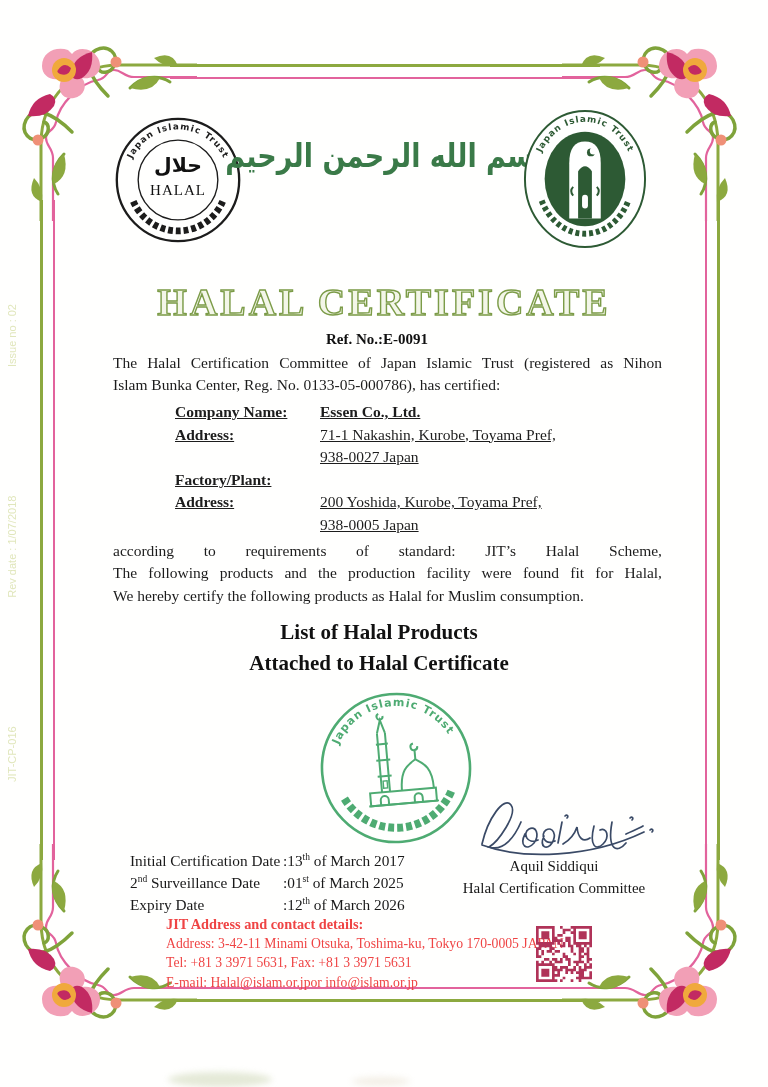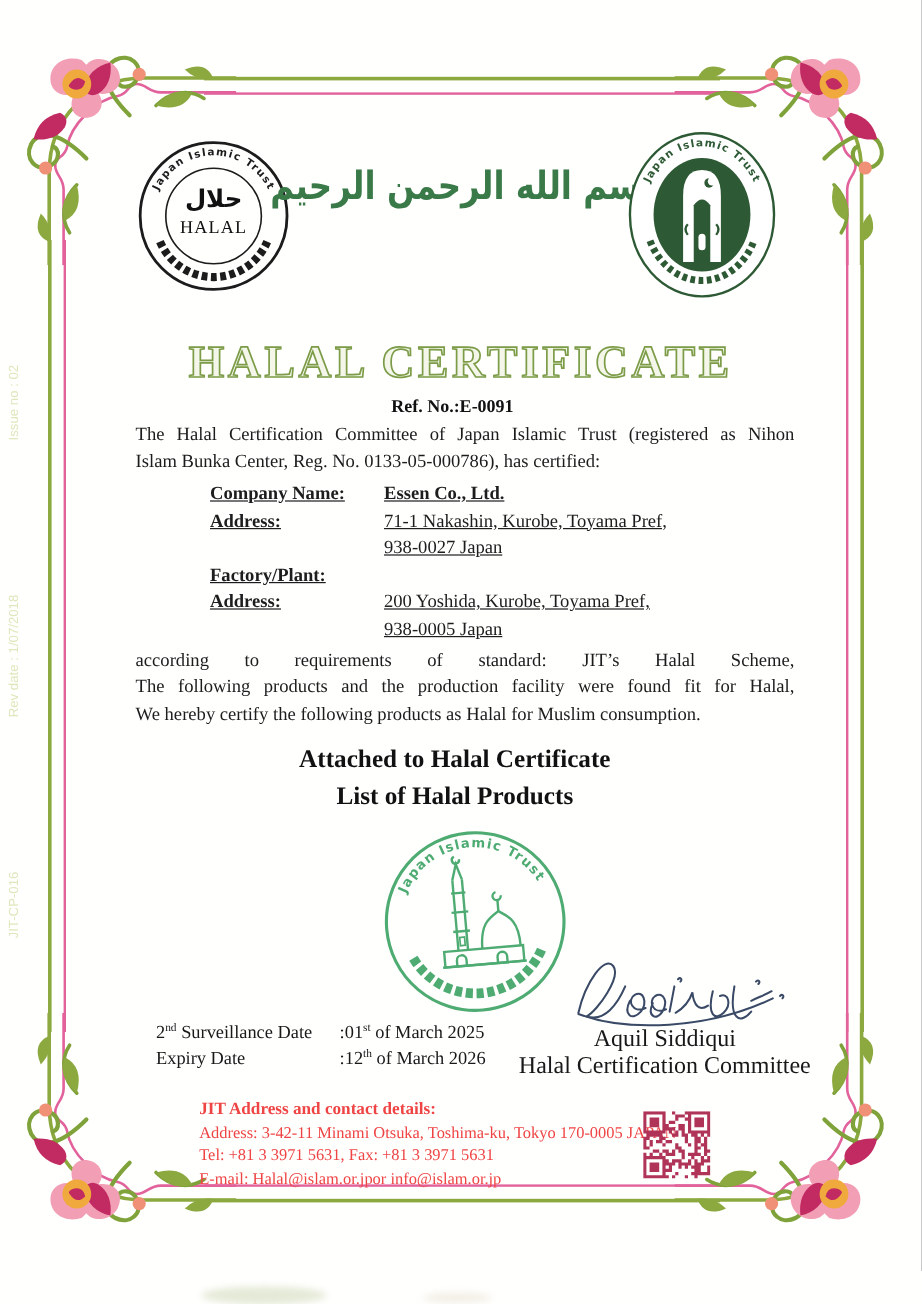--- a/index.html
+++ b/index.html
@@ -45,21 +45,21 @@
   #details{position:absolute;left:175px;top:403px;width:480px;font-size:15.5px;text-decoration:underline;}
   .drow{display:flex;height:22.6px;align-items:baseline;}
   .dlabel{width:145px;font-weight:bold;}
   .dval{flex:1;}
   .dval.b{font-weight:bold;}
   #list-heading{position:absolute;left:0;right:10px;top:617px;text-align:center;
     font-size:21px;font-weight:bold;line-height:31px;color:#111;}
   
   #sig-scrawl{position:absolute;left:468px;top:784px;}
   #sig-block{position:absolute;left:428px;top:856px;width:252px;text-align:center;
-    font-size:20px;line-height:21.5px;color:#181818;}
+    font-size:15px;line-height:21.5px;color:#181818;}
   #dates{position:absolute;left:130px;top:852px;font-size:15.3px;color:#191919;}
   .daterow{display:flex;height:22px;align-items:baseline;}
   .datelabel{width:153px;}
   sup{font-size:62%;vertical-align:super;line-height:0;}
   
   #contact{position:absolute;left:166px;top:915px;font-size:13.7px;line-height:19.2px;color:#ef4444;}
   #contact .chead{font-weight:bold;font-size:14.3px;}
   #qr{position:absolute;left:536px;top:926px;width:56px;height:56px;}
   
   #sidenote{
@@ -194,22 +194,22 @@
     </div>
   </div>
 
   <div id="statement" class="para">
     <div class="jline">according to requirements of standard: JIT’s Halal Scheme,</div>
     <div class="jline">The following products and the production facility were found fit for Halal,</div>
     <div>We hereby certify the following products as Halal for Muslim consumption.</div>
   </div>
 
   <div id="list-heading">
+    <div>List of Halal Products</div>
     <div>Attached to Halal Certificate</div>
-    <div>List of Halal Products</div>
   </div>
 
   <svg class="stamp" style="left:316px;top:688px" width="160" height="160" viewBox="0 0 160 160">
     <defs>
       <path id="cs-top" d="M18,80 A62,62 0 0 1 142,80"></path>
     </defs>
     <g transform="rotate(-5 80 80)" stroke="#3BA263" fill="none" opacity="0.9">
       <circle cx="80" cy="80" r="74" stroke-width="2.6"></circle>
       <text font-size="11" font-weight="bold" fill="#3BA263" stroke="none" letter-spacing="1">
         <textPath href="#cs-top" startOffset="50%" text-anchor="middle">Japan Islamic Trust</textPath>
@@ -246,20 +246,24 @@
       <path d="M182,46 C184,44 186,46 184,48"></path>
     </g>
   </svg>
   <div id="sig-block">
     <div>Aquil Siddiqui</div>
     <div>Halal Certification Committee</div>
   </div>
 
   <div id="dates">
     <div class="daterow">
+      <span class="datelabel"><span>Initial Certification Date</span><sup></sup><span></span></span>
+      <span><span>:13</span><sup>th</sup><span> of March 2017</span></span>
+    </div>
+    <div class="daterow">
       <span class="datelabel"><span>2</span><sup>nd</sup><span> Surveillance Date</span></span>
       <span><span>:01</span><sup>st</sup><span> of March 2025</span></span>
     </div>
     <div class="daterow">
       <span class="datelabel"><span>Expiry Date</span><sup></sup><span></span></span>
       <span><span>:12</span><sup>th</sup><span> of March 2026</span></span>
     </div>
   </div>
 
   <div id="contact">

